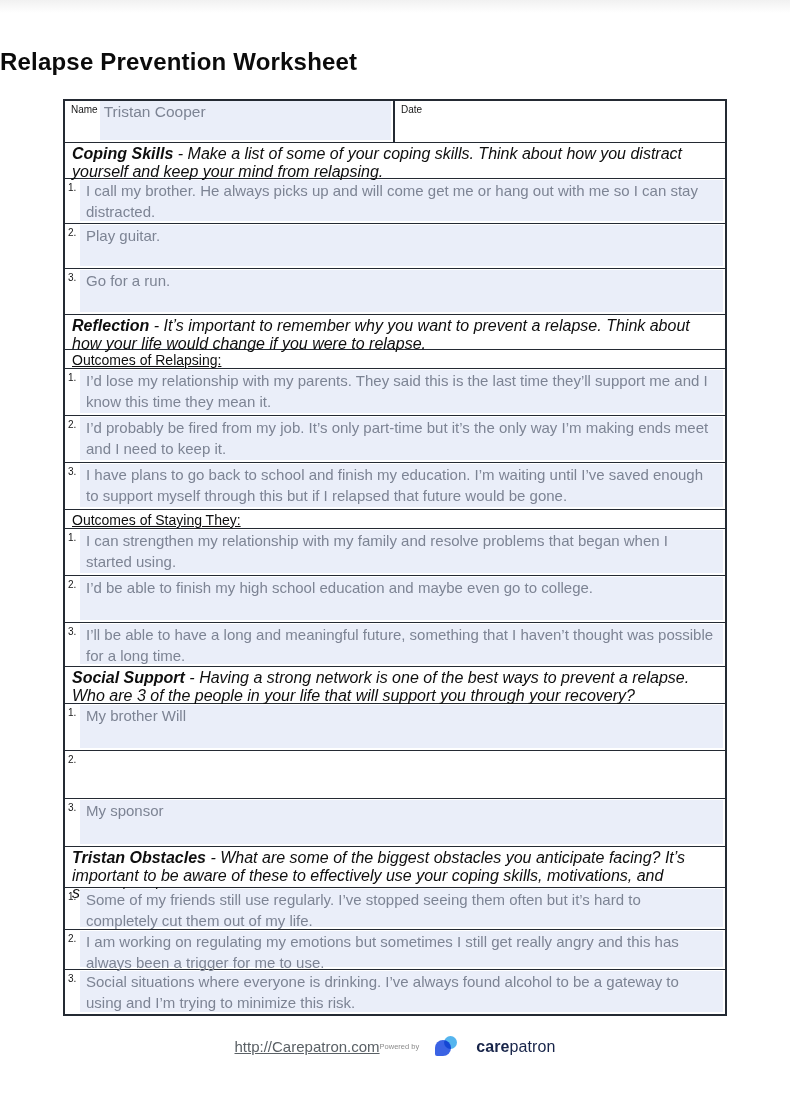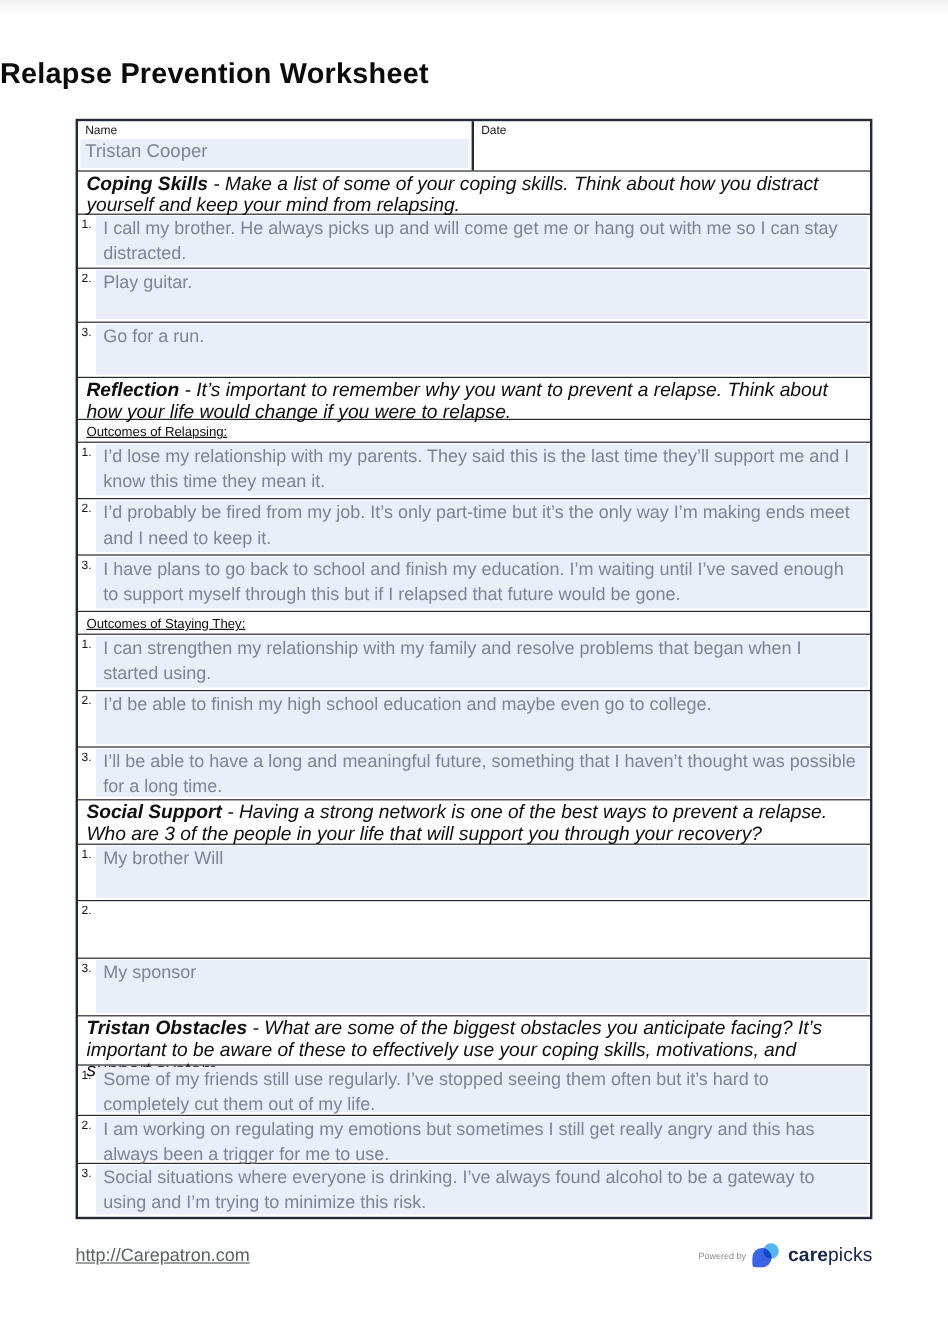--- a/index.html
+++ b/index.html
@@ -12,49 +12,49 @@
     background:linear-gradient(#f1f1f1,#ffffff); }
   h1.title { margin:48px 0 0; text-align:left; font-size:24px; line-height:28px;
     font-weight:bold; color:#0b0b0b; letter-spacing:.2px; }
   .sheet { width:664px; margin:23px 0 0 63px;
     border:2px solid var(--table_border,#242a33); background:#fff; }
   .row { border-top:1px solid var(--table_border,#242a33); }
   .row:first-child { border-top:none; }
 
   
   .fields-row { display:flex; height:41px; }
-  .field { width:332px; display:flex; flex-direction:column; }
+  .field { width:332px; display:flex; flex-direction:row; }
   .field.name { border-right:2px solid var(--table_border,#242a33); }
   .flabel { font-size:10px; line-height:13px; padding:2px 0 0 6px; color:#161616; }
   .fvalue { flex:1; margin:0 2px 2px 2px; background:var(--field_bg,#eaeef9);
     color:var(--field_text,#7d8494); font-size:15.5px; line-height:20px;
     padding:1px 4px 0 4px; }
 
   
   .sec-head { font-size:16px; line-height:17.5px; padding:2px 7px; color:#0e0e0e;font-style:italic; }
   .sec-head b { font-weight:bold; }
 
   
-  .sub-label { height:19px; font-size:11px; line-height:16px; padding:2px 7px 0;
+  .sub-label { height:19px; font-size:14px; line-height:16px; padding:2px 7px 0;
     text-decoration:underline; color:#0e0e0e; }
 
   
   .item { display:flex; }
   .item .num { flex:none; width:15px; padding:3px 0 0 3px; font-size:10px;
     line-height:12px; color:#161616; }
   .item .val { flex:1; margin:1px 2px 2px 0; background:var(--field_bg,#eaeef9);
     color:var(--field_text,#7d8494); font-size:15px; line-height:20.5px;
     padding:1px 7px 0 6px; }
 
   
-  .footer { margin:20px 63px 0; display:flex; justify-content:space-between;
+  .footer { margin:20px 63px 0; display:flex; justify-content:center;
     align-items:center; }
   .footer a.link { font-size:15px; color:var(--link_gray,#5a6065);
     text-decoration:underline; cursor:pointer; }
-  .powered { display:flex; align-items:center; gap:5px; }
+  .powered { display:flex; align-items:center; gap:16px; }
   .pb { font-size:7.5px; color:#8b8b8b; }
   .mark { position:relative; display:inline-block; width:25px; height:21px; }
   .mark .bubble { position:absolute; left:0; top:4px; width:16px; height:16px;
     background:var(--logo_blue,#3b63e4); border-radius:8px 8px 8px 2px; }
   .mark .circle { position:absolute; left:9px; top:0; width:13px; height:13px;
     border-radius:50%; background:var(--logo_light_blue,#55b5ee);
     mix-blend-mode:multiply; }
   .brand { font-size:16px; color:var(--brand_navy,#172449); letter-spacing:.1px; }
   .brand b { font-weight:bold; }
 </style>
@@ -157,15 +157,15 @@
 </div>
 
 <div class="footer">
   <a class="link">http://Carepatron.com</a>
   <div class="powered">
     <span class="pb">Powered by</span>
     <span class="mark">
       <i class="bubble"></i>
       <i class="circle"></i>
     </span>
-    <span class="brand"><b>care</b><span>picks</span></span>
+    <span class="brand"><b>care</b><span>patron</span></span>
   </div>
 </div>
 
 </body></html>

